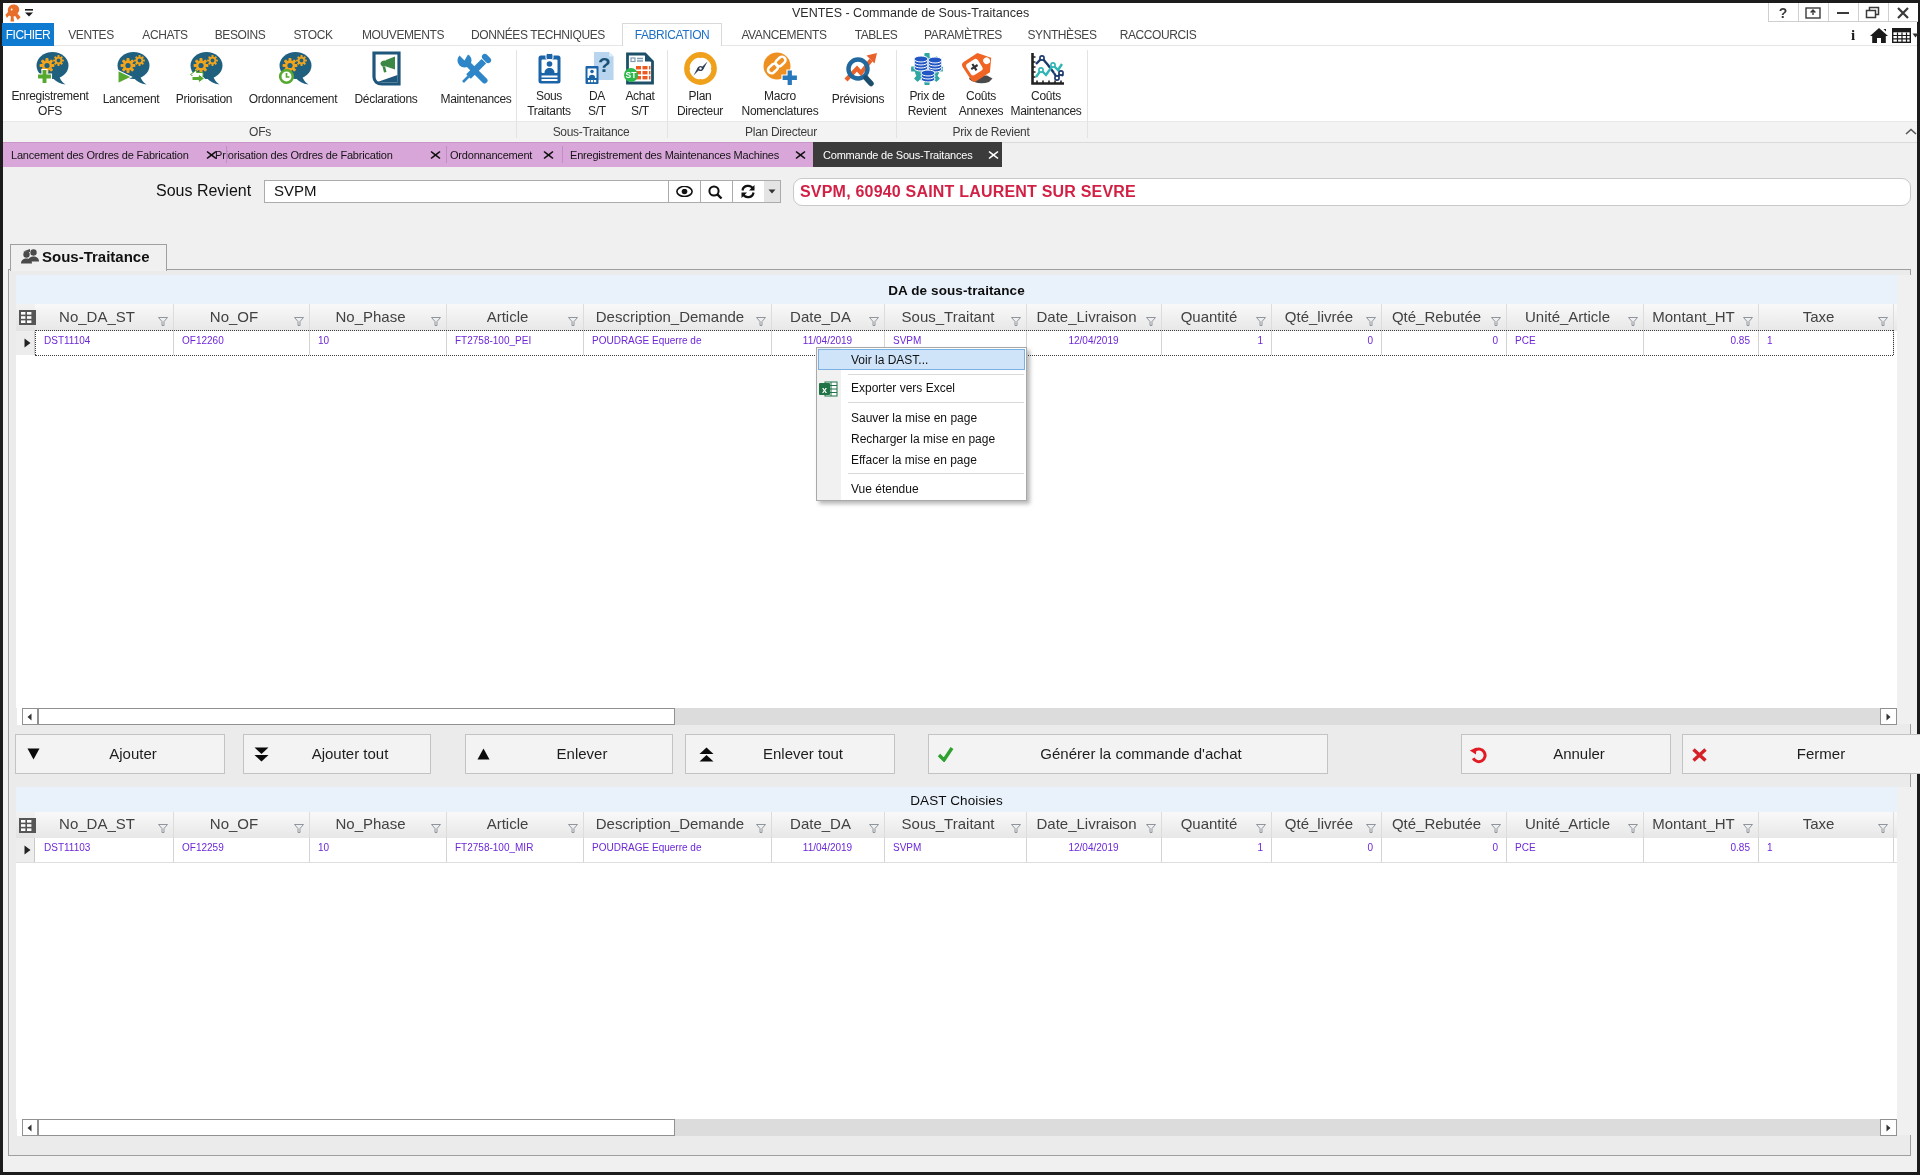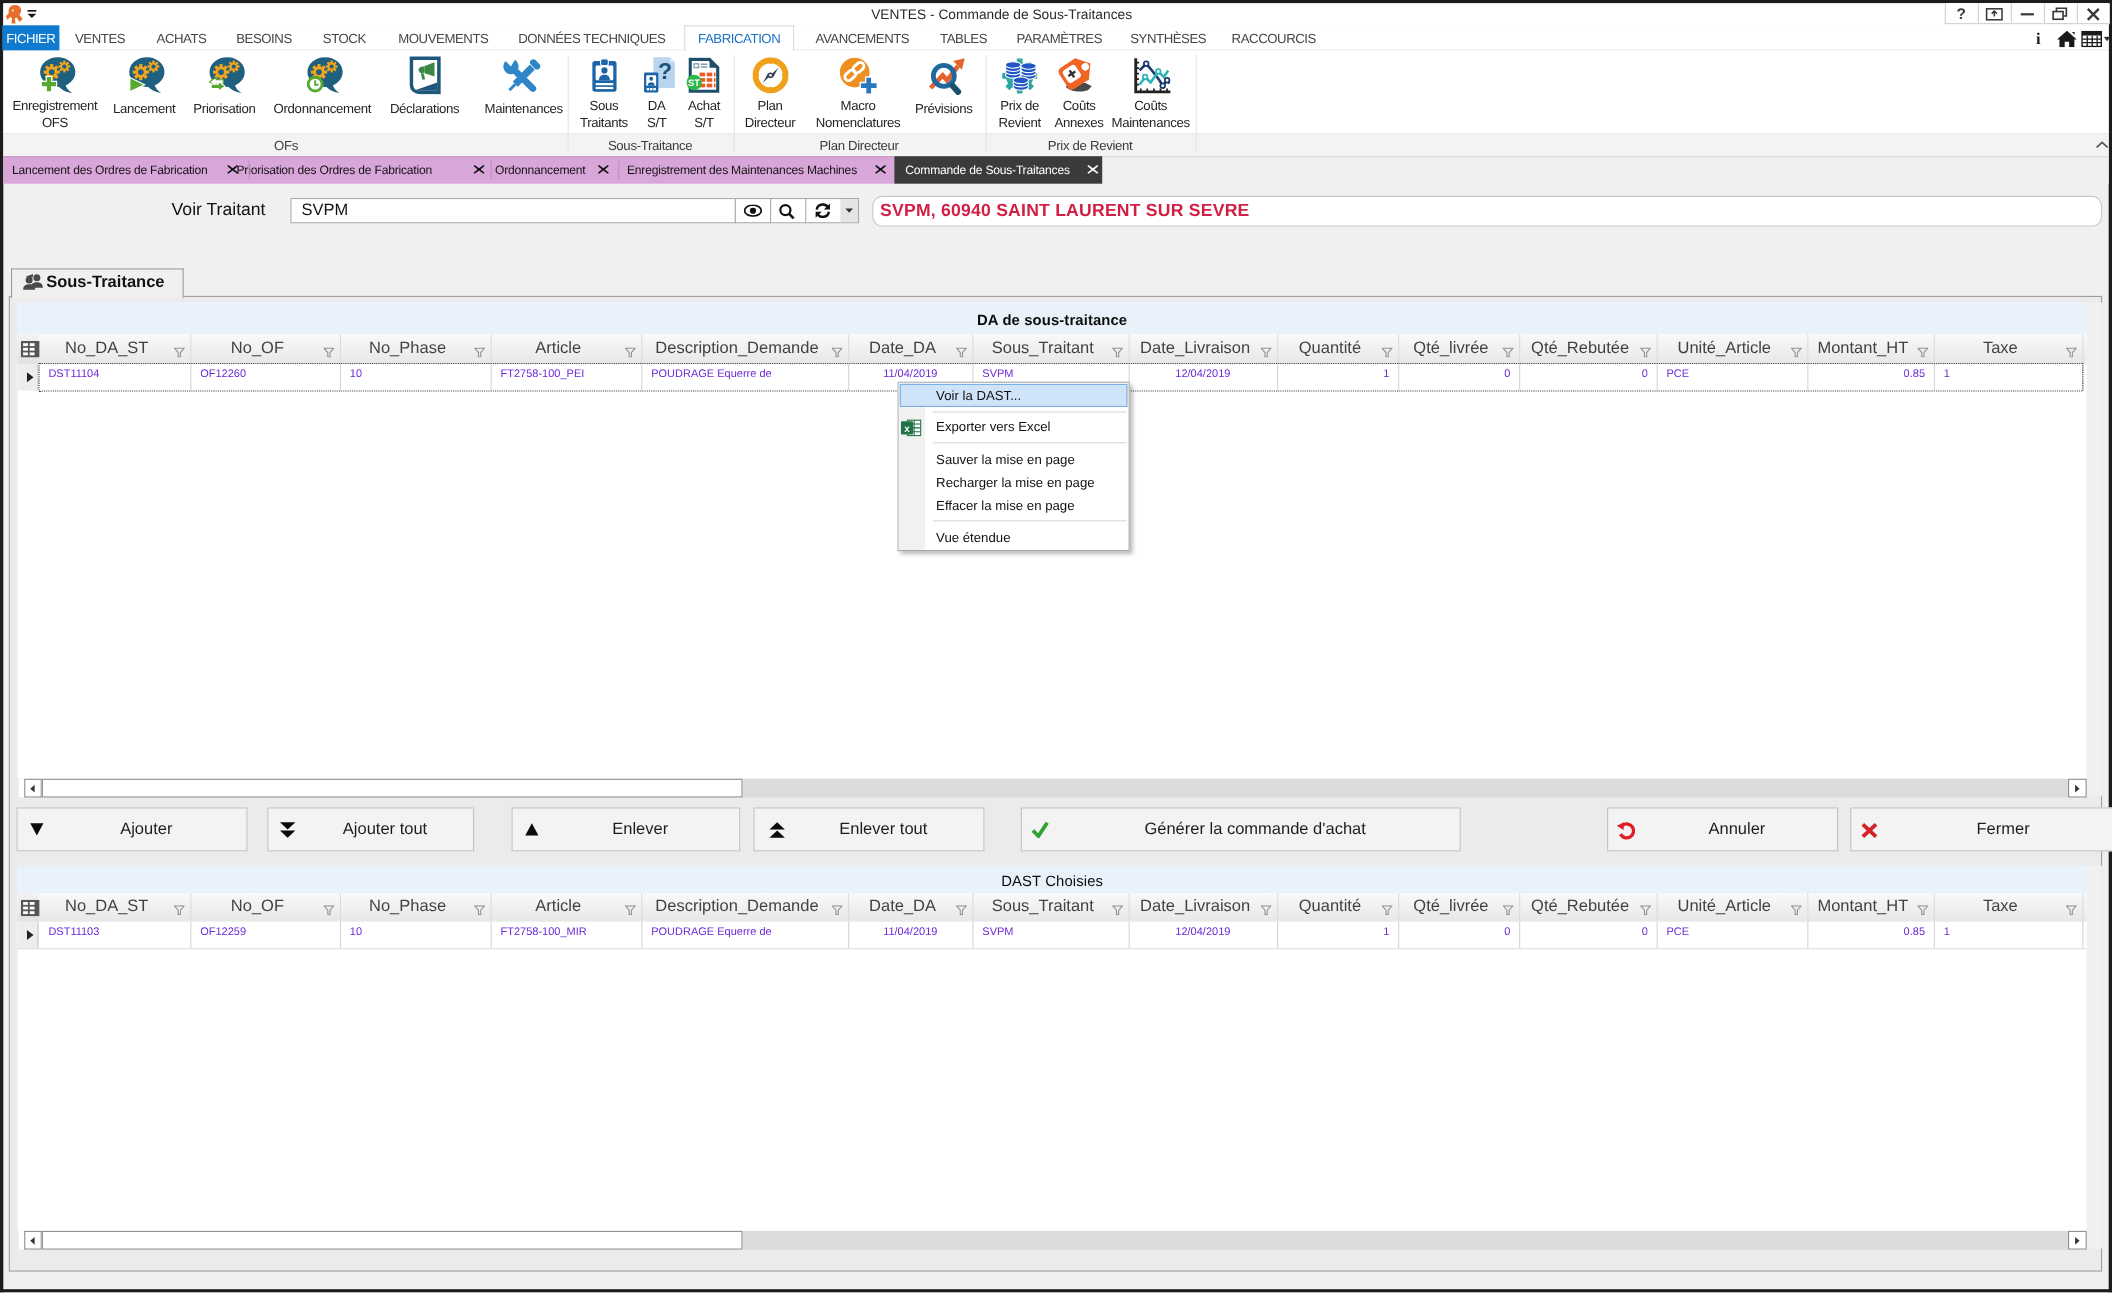--- a/index.html
+++ b/index.html
@@ -381,21 +381,21 @@
       <path d="M1.5,1 L5.5,4 L9.5,1 L10.5,2 L6.8,5 L10.5,8 L9.5,9 L5.5,6 L1.5,9 L0.5,8 L4.2,5 L0.5,2 Z" fill="#111"></path>
     </svg></div>
 <div class="abs" style="left:226px;top:146px;width:1px;height:17px;background:#c08fc0"></div>
 <div class="abs" style="left:446px;top:146px;width:1px;height:17px;background:#c08fc0"></div>
 <div class="abs" style="left:562px;top:146px;width:1px;height:17px;background:#c08fc0"></div>
 <div class="abs" style="left:813px;top:142px;width:189px;height:25px;background:#3b3b3b"></div>
 <div class="ptab" style="left:823px;color:#fff">Commande de Sous-Traitances</div>
 <div class="ptab" style="left:988px"><svg width="11" height="10" viewBox="0 0 11 10" style="vertical-align:-1px">
       <path d="M1.5,1 L5.5,4 L9.5,1 L10.5,2 L6.8,5 L10.5,8 L9.5,9 L5.5,6 L1.5,9 L0.5,8 L4.2,5 L0.5,2 Z" fill="#fff"></path>
     </svg></div>
-<div class="abs" style="left:156px;top:182px;font-size:16px;color:#111">Voir Traitant</div>
+<div class="abs" style="left:156px;top:182px;font-size:16px;color:#111">Sous Revient</div>
 <div class="abs" style="left:264px;top:180px;width:405px;height:23px;background:#fff;border:1px solid #ababab"></div>
 <div class="abs" style="left:274px;top:180px;height:23px;line-height:22px;font-size:15px;color:#111">SVPM</div>
 <div class="abs" style="left:668px;top:180px;width:113px;height:23px;background:#fff;border:1px solid #ababab"></div>
 <div class="abs" style="left:700px;top:180px;width:1px;height:23px;background:#ababab"></div>
 <div class="abs" style="left:732px;top:180px;width:1px;height:23px;background:#ababab"></div>
 <div class="abs" style="left:764px;top:181px;width:16px;height:21px;background:#e4e4e4"></div>
 <svg class="abs" style="left:676px;top:186px" width="17" height="11" viewBox="0 0 17 11">
     <ellipse cx="8.5" cy="5.5" rx="7.6" ry="5" fill="none" stroke="#111" stroke-width="1.6"></ellipse>
     <circle cx="8.5" cy="5.5" r="2.8" fill="#111"></circle>
     <path d="M5.5,3.2 A4,4 0 0 1 10,2.4" stroke="#fff" stroke-width="1.2" fill="none"></path>

